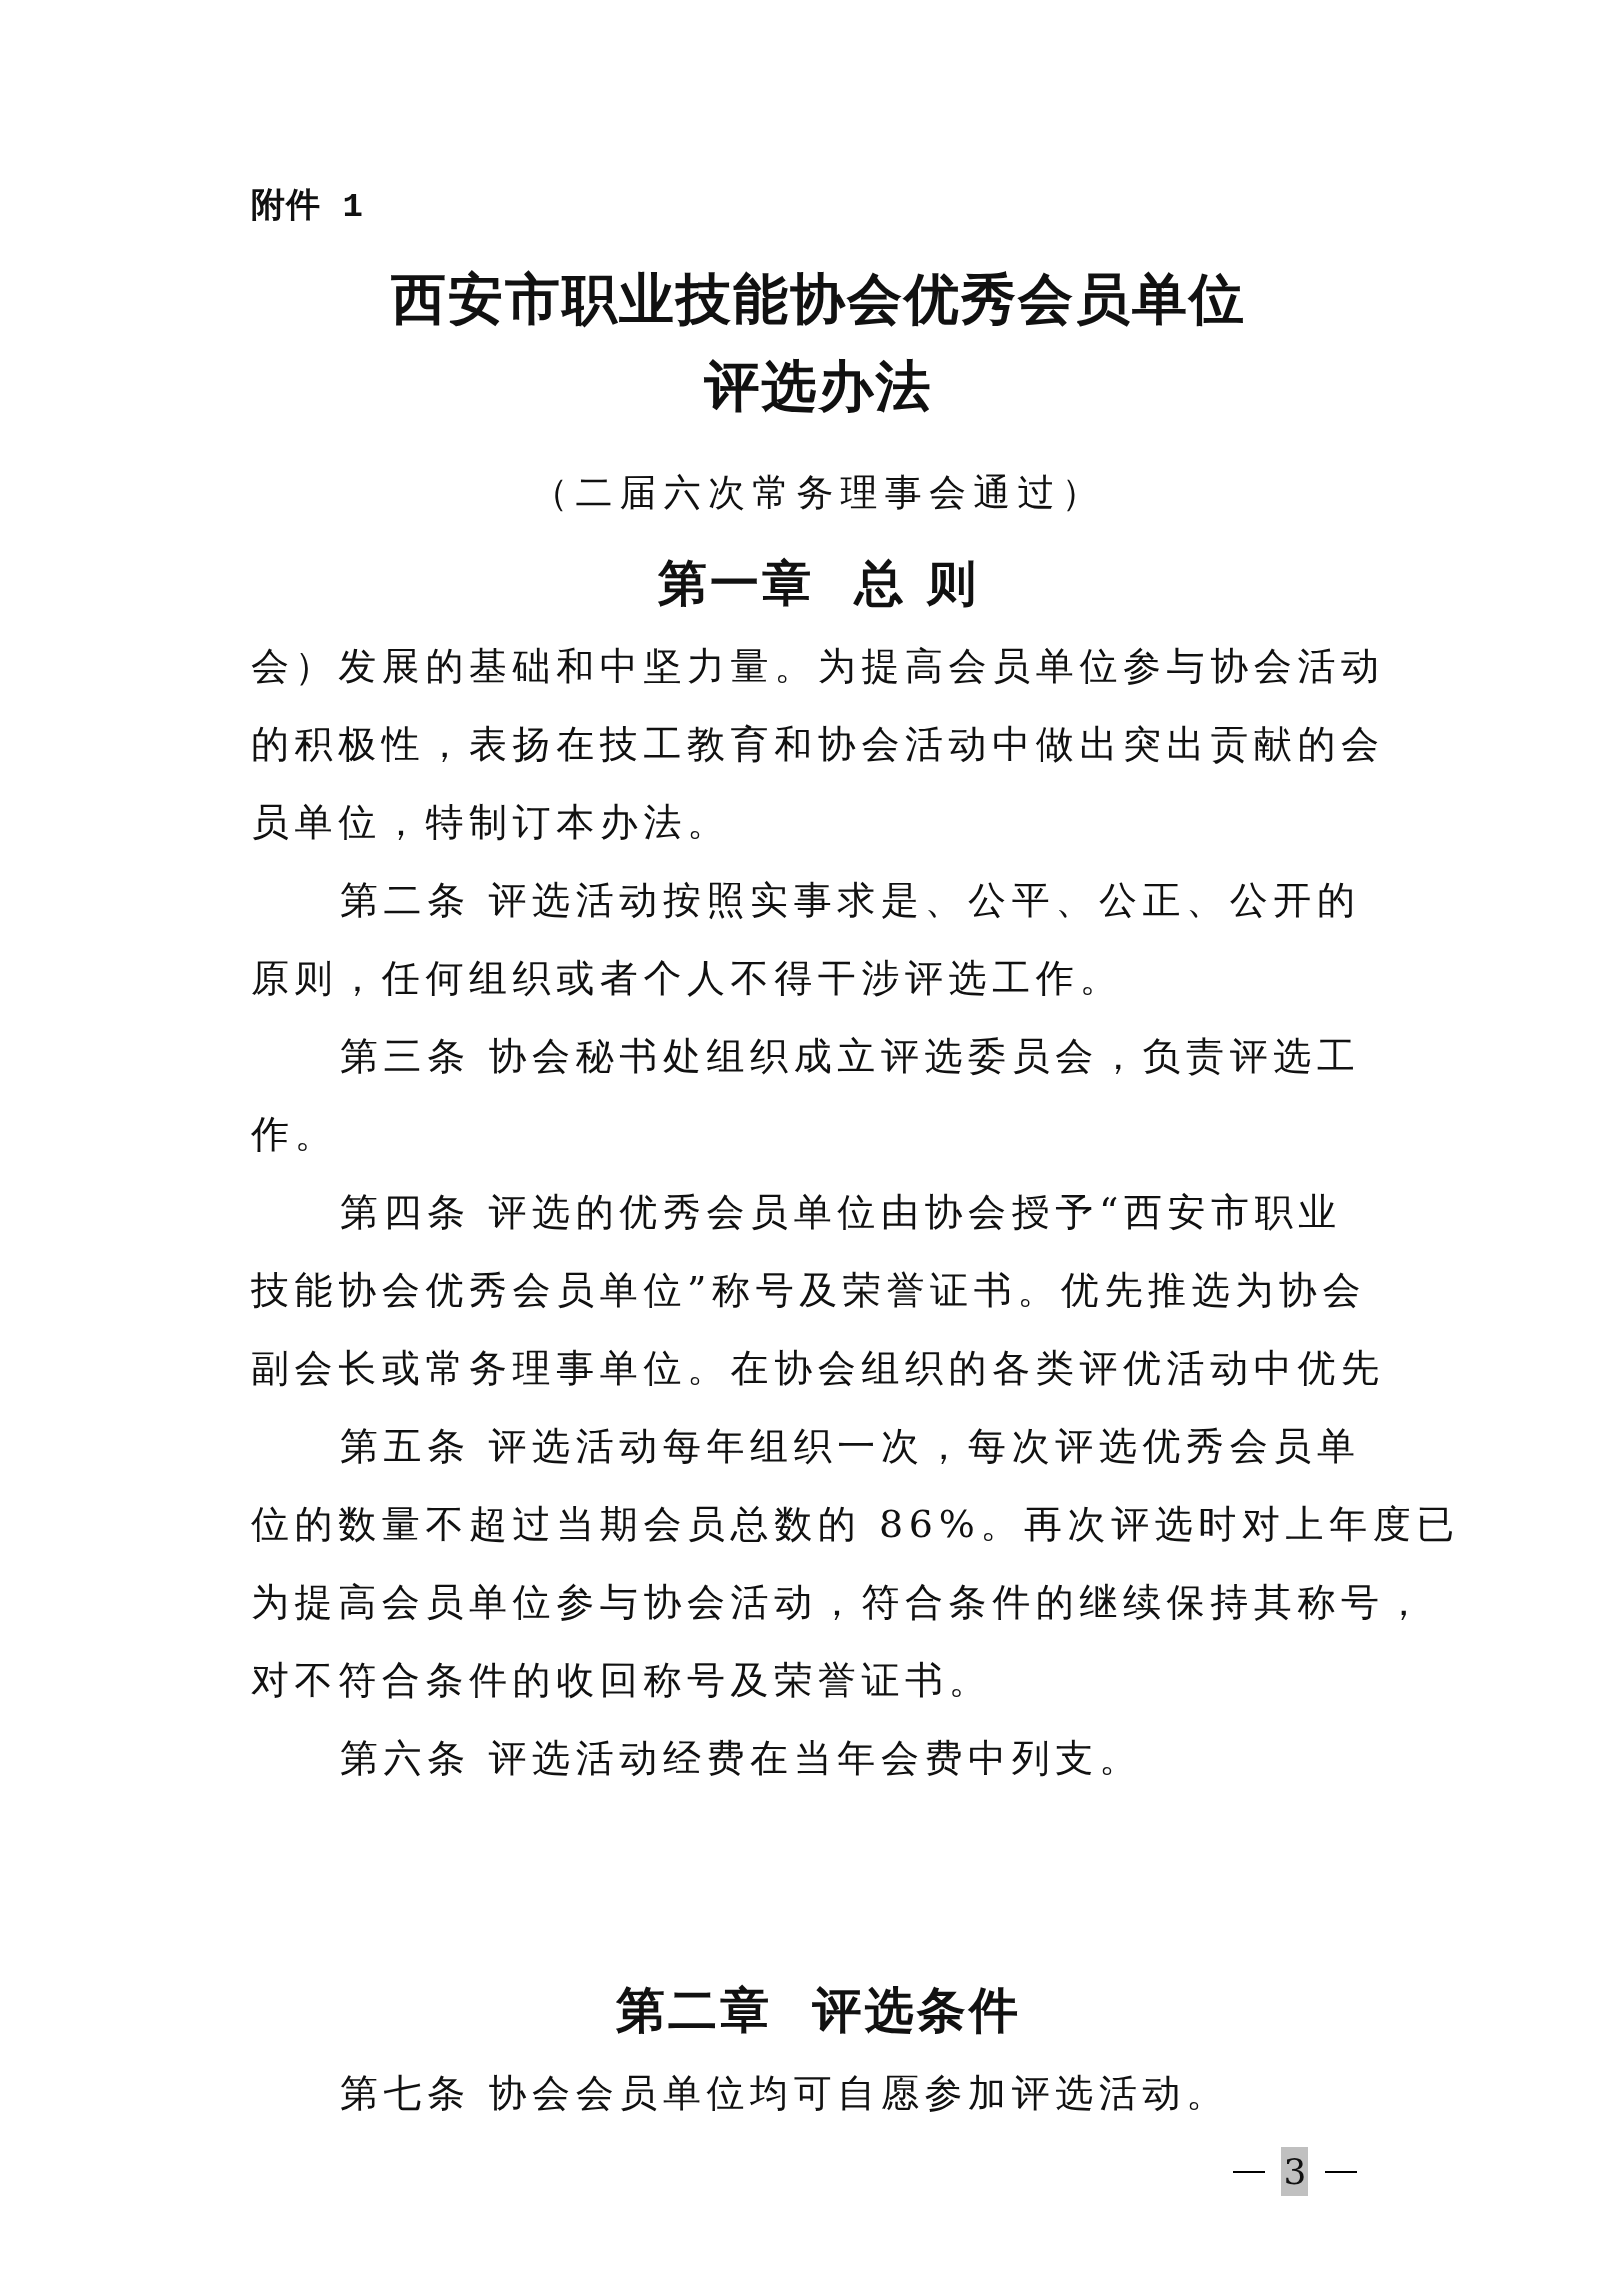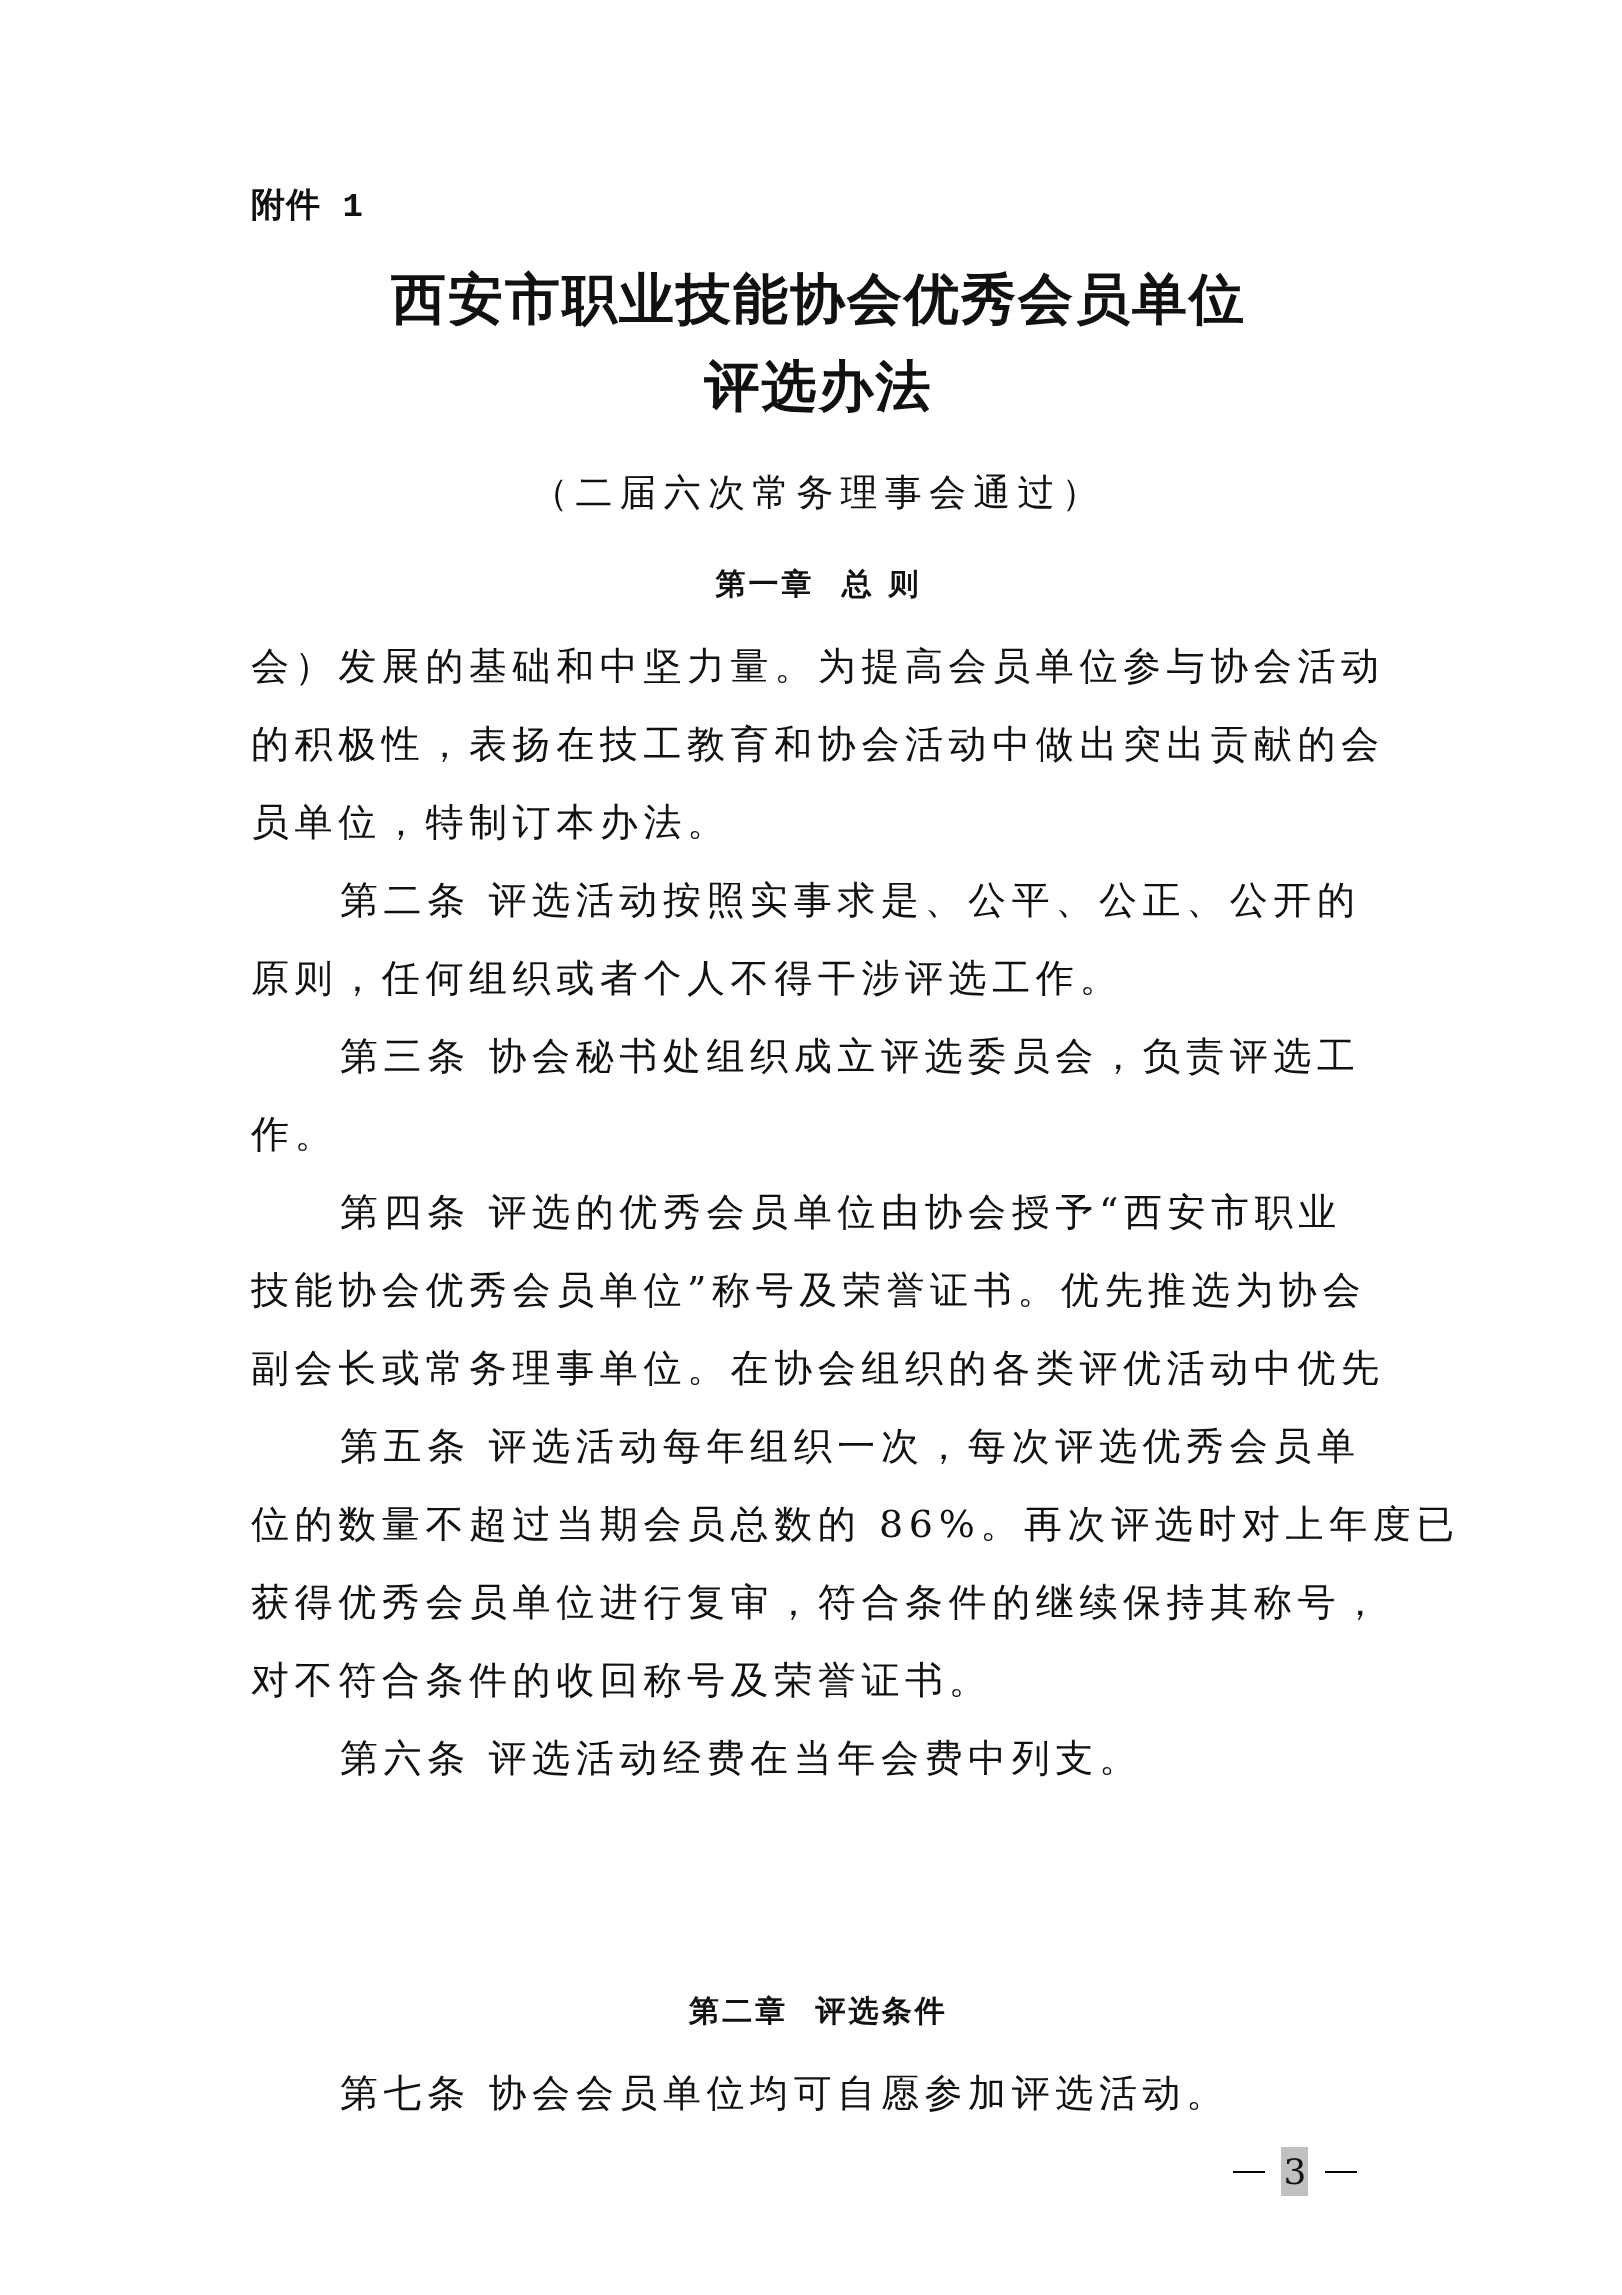--- a/index.html
+++ b/index.html
@@ -47,21 +47,21 @@
       line-height: 51px;
       letter-spacing: 7.2px;
       margin-top: 32px;
     }
     .chapter {
       position: absolute;
       left: 0; width: 1135px;
       text-align: center;
       font-family: "DejaVu Sans", "Liberation Sans", sans-serif;
       font-weight: bold;
-      font-size: 30px;
+      font-size: 49px;
       line-height: 51px;
       letter-spacing: 3.1px;
       white-space: pre;
     }
     .body {
       position: absolute;
       left: 0; width: 1135px;
       font-size: 38px;
       line-height: 78px;
       letter-spacing: 5.6px;
@@ -128,21 +128,21 @@
 
     <div>
       <span class="line indent">第四条  评选的优秀会员单位由协会授予“西安市职业</span>
       <span class="line">技能协会优秀会员单位”称号及荣誉证书。优先推选为协会</span>
       <span class="line">副会长或常务理事单位。在协会组织的各类评优活动中优先</span>
     </div>
 
     <div>
       <span class="line indent">第五条  评选活动每年组织一次，每次评选优秀会员单</span>
       <span class="line">位的数量不超过当期会员总数的 86%。再次评选时对上年度已</span>
-      <span class="line">获得优秀会员单位进行复审，符合条件的继续保持其称号，</span>
+      <span class="line">为提高会员单位参与协会活动，符合条件的继续保持其称号，</span>
       <span class="line">对不符合条件的收回称号及荣誉证书。</span>
     </div>
 
     <div>
       <span class="line indent">第六条  评选活动经费在当年会费中列支。</span>
     </div>
   </div>
 
   <div class="chapter" style="top:1985px;">第二章  评选条件</div>
 

